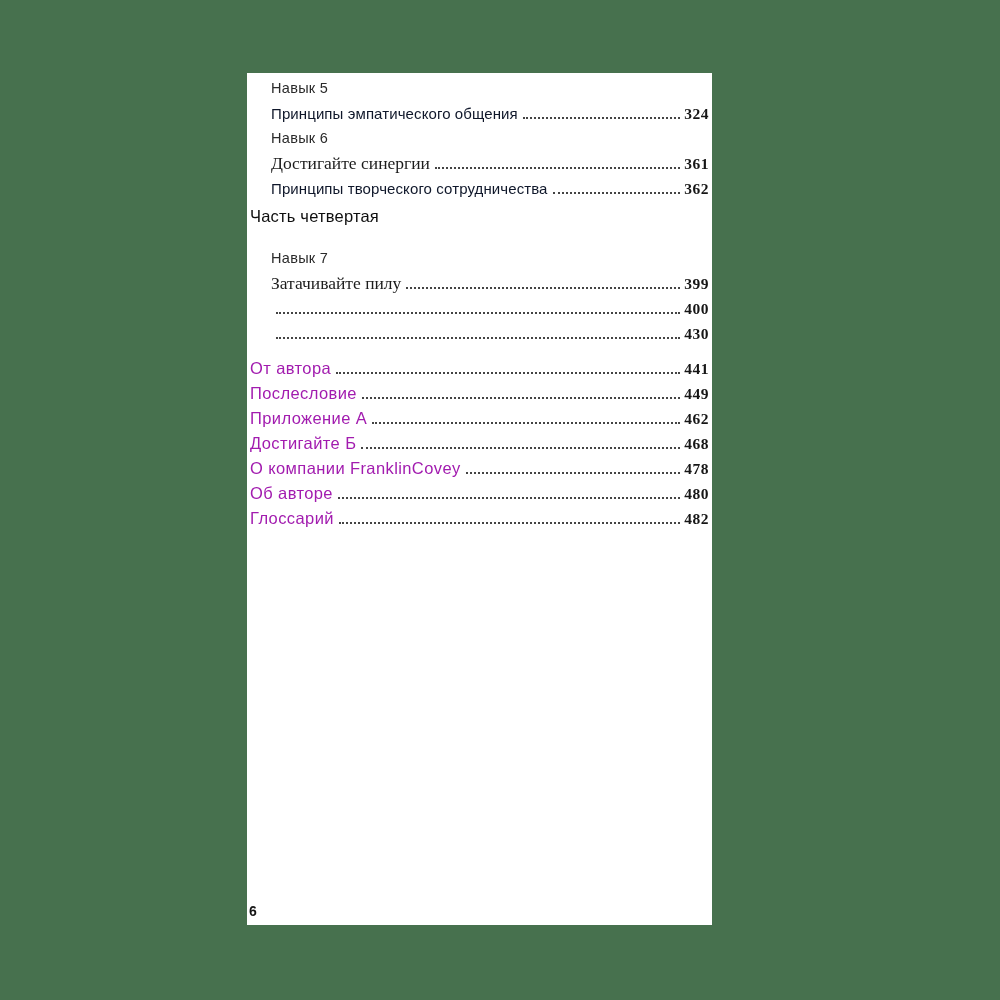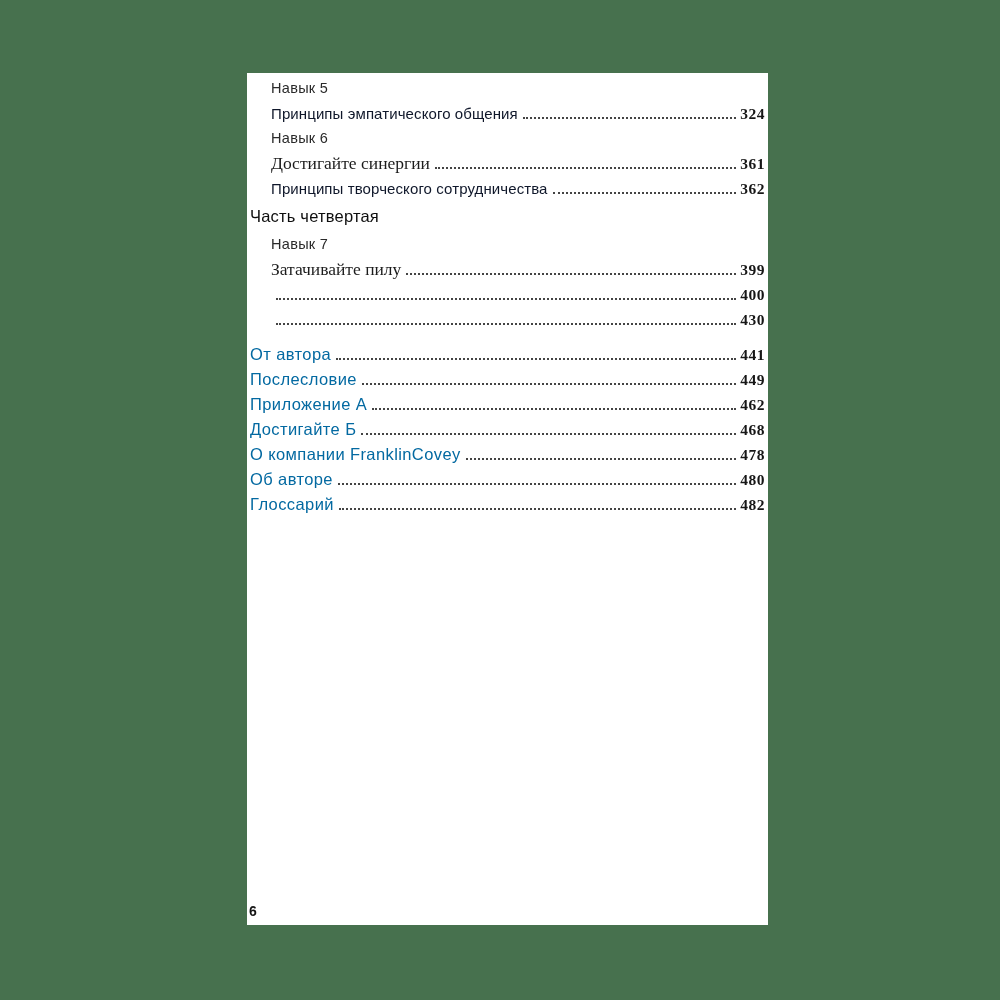--- a/index.html
+++ b/index.html
@@ -11,21 +11,21 @@
   * { margin: 0; padding: 0; box-sizing: border-box; }
   html, body {
     width: 1000px; height: 1000px;
     background: var(--bg);
     overflow: hidden;
     font-family: "Liberation Sans", sans-serif;
   }
   .paper {
     position: absolute;
     left: 247px; top: 73px;
-    width: 521px; height: 852px;
+    width: 465px; height: 852px;
     background: var(--paper);
   }
   .content {
     padding: 3px 3px 0 3px;
   }
   .row {
     display: flex;
     align-items: baseline;
     height: 25px;
     line-height: 25px;
@@ -70,26 +70,26 @@
   }
   .part-title .label {
     font-size: 16.5px;
     font-weight: 400;
     color: #0E0E0E;
     letter-spacing: 0.2px;
   }
   .list-item .label {
     font-size: 16.5px;
     font-weight: 400;
-    color: #0369a1;
+    color: #a21caf;
     letter-spacing: 0.4px;
   }
   .h20 { height: 20px; line-height: 20px; }
   .sec-part { margin-top: 5px; }
-  .sec-habit7 { margin-top: 6px; }
+  .sec-habit7 { margin-top: 20px; }
   .sec-backmatter { margin-top: 10px; }
   .folio {
     position: absolute;
     left: 2px; bottom: 6px;
     font-size: 14px;
     font-weight: 700;
     color: #141414;
   }
 </style>
 </head>

